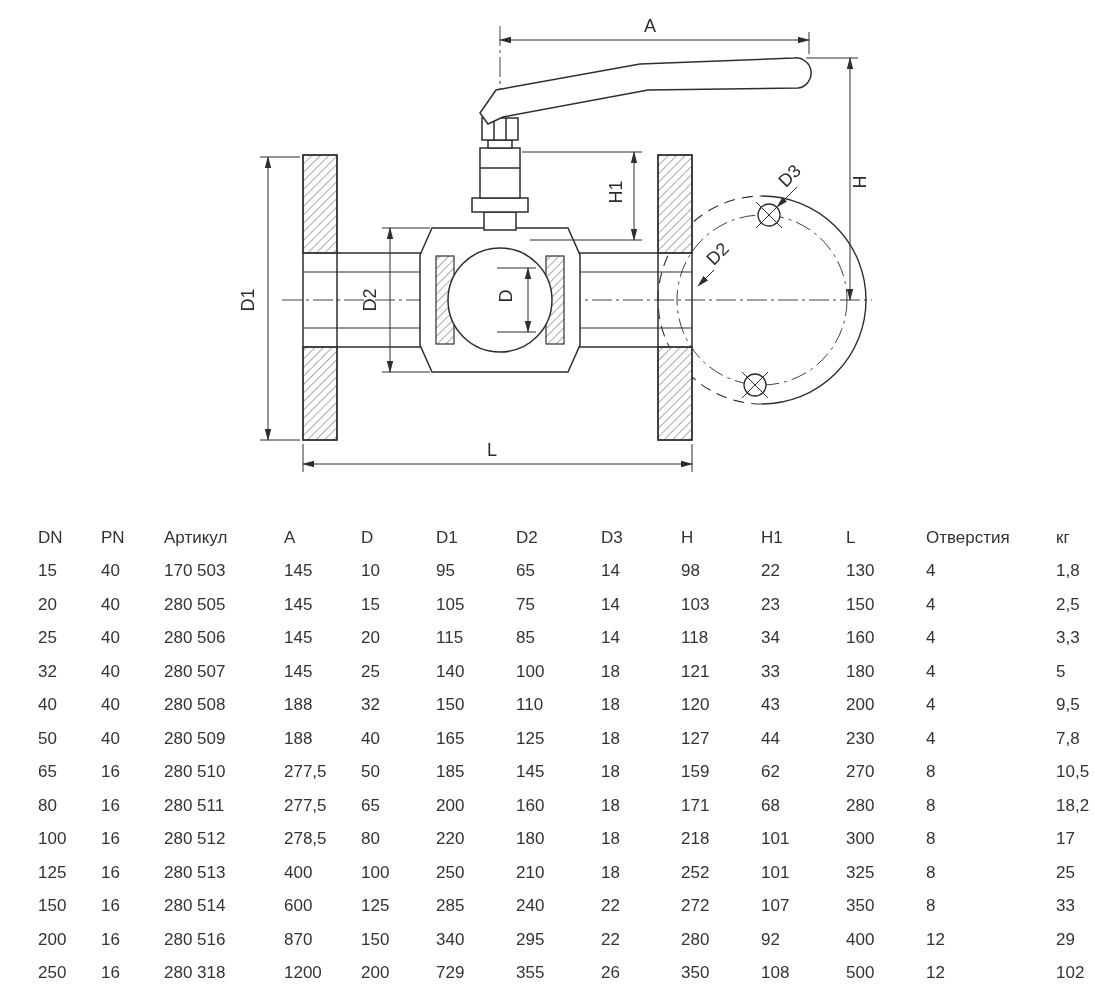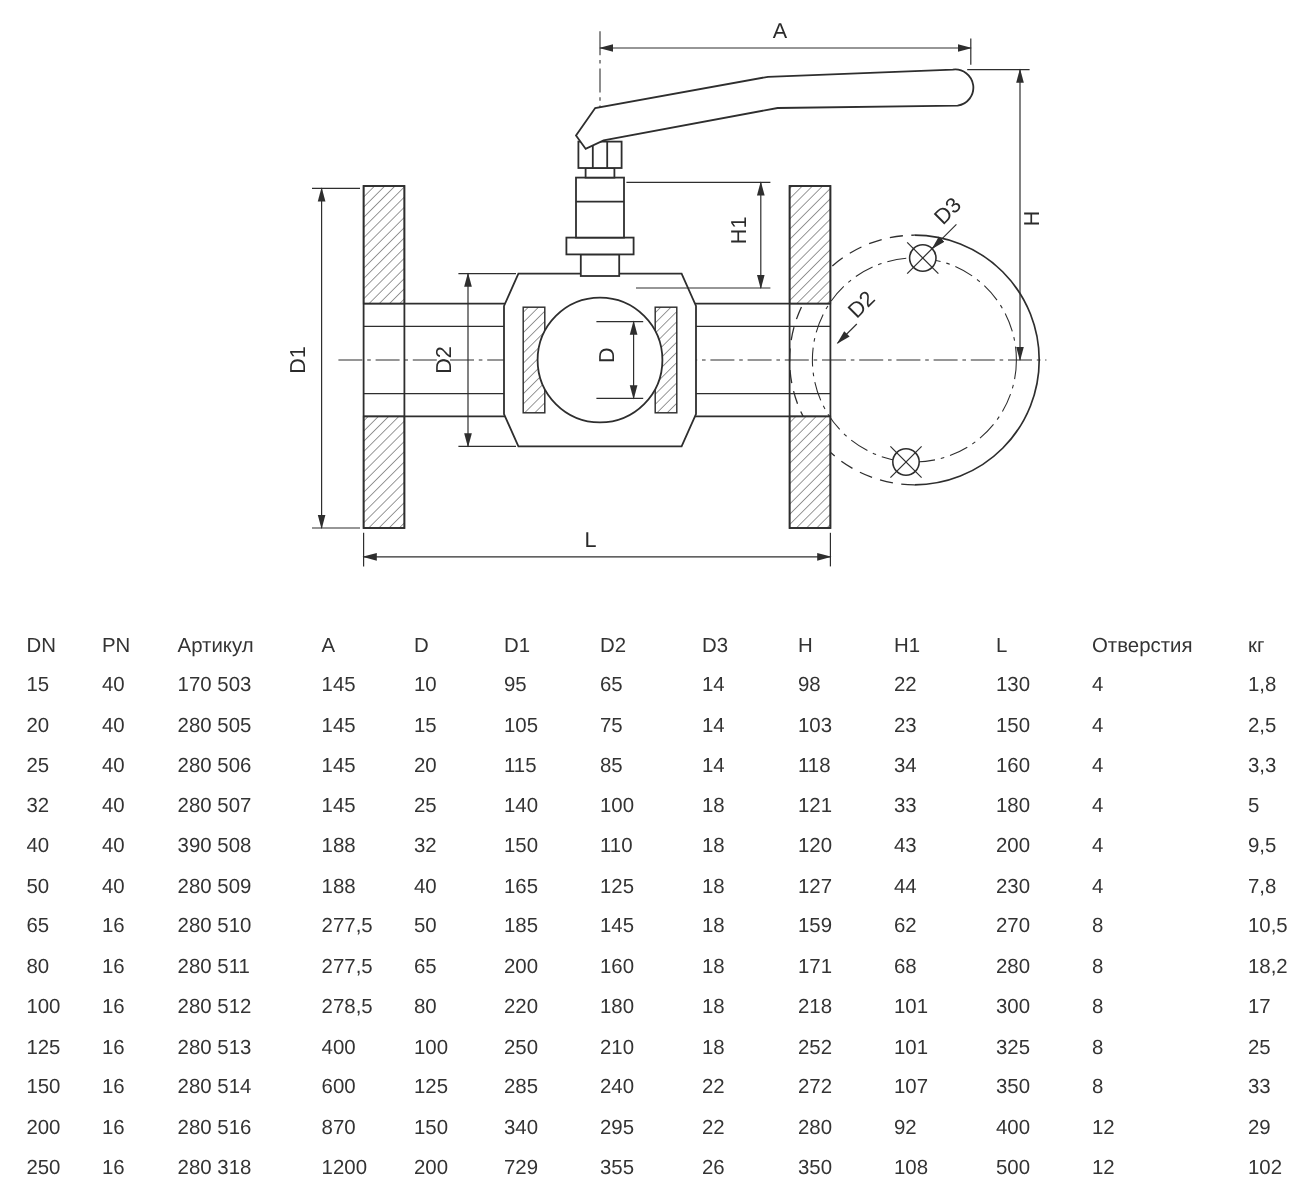--- a/index.html
+++ b/index.html
@@ -7,21 +7,21 @@
   body {
     font-family: "Liberation Sans", "DejaVu Sans", sans-serif;
     color: #333333;
   }
   .drawing-wrap { width: 1095px; height: 505px; }
   svg text {
     font-family: "Liberation Sans", "DejaVu Sans", sans-serif;
     font-size: 18px;
     fill: #2b2b2b;
   }
-  .table-wrap { padding: 16px 0 0 22px; }
+  .table-wrap { padding: 16px 0 0 38px; }
   table {
     border-collapse: collapse;
     table-layout: fixed;
     width: 1073px;
     font-size: 17px;
     color: #333333;
   }
   th, td {
     text-align: left;
     font-weight: normal;
@@ -271,21 +271,21 @@
           <td>121</td>
           <td>33</td>
           <td>180</td>
           <td>4</td>
           <td>5</td>
         </tr>
 
         <tr>
           <td>40</td>
           <td>40</td>
-          <td>390 508</td>
+          <td>280 508</td>
           <td>188</td>
           <td>32</td>
           <td>150</td>
           <td>110</td>
           <td>18</td>
           <td>120</td>
           <td>43</td>
           <td>200</td>
           <td>4</td>
           <td>9,5</td>

